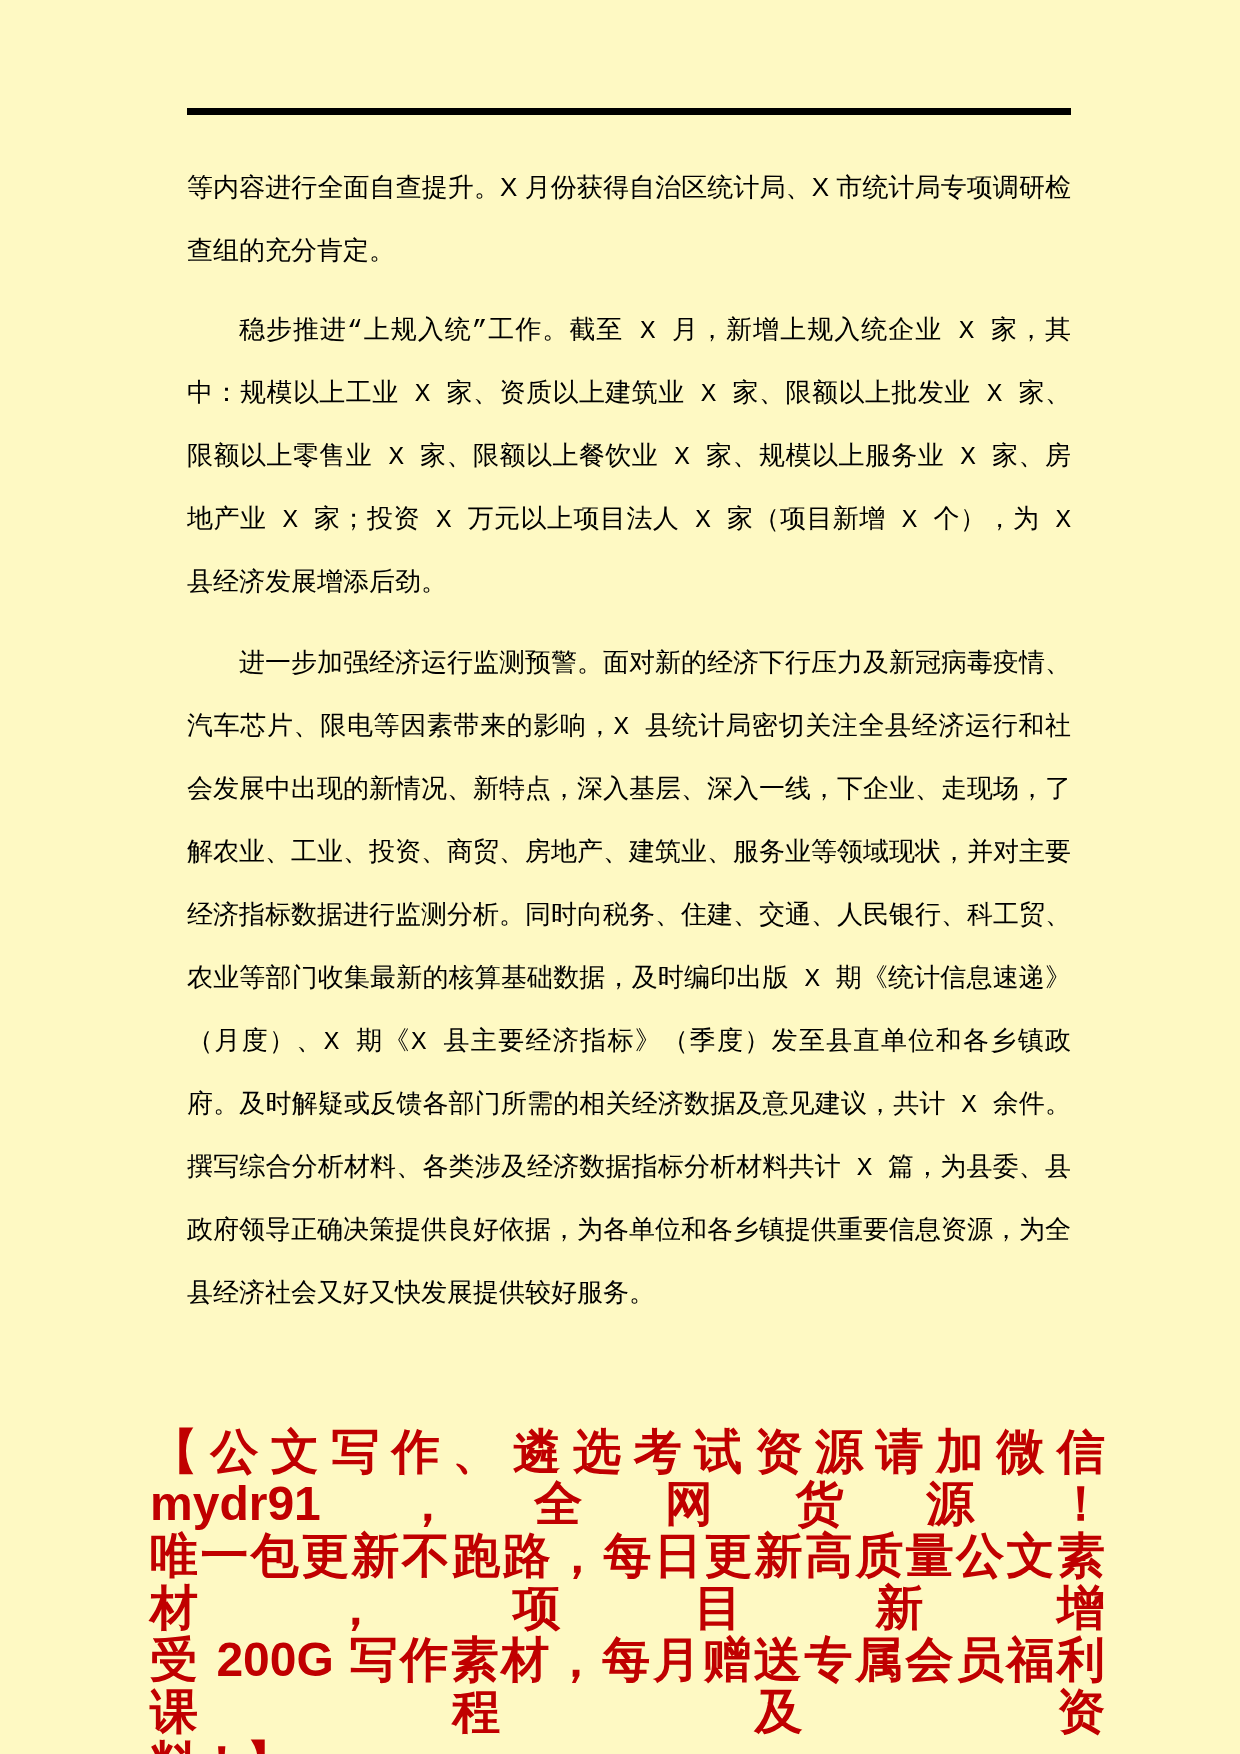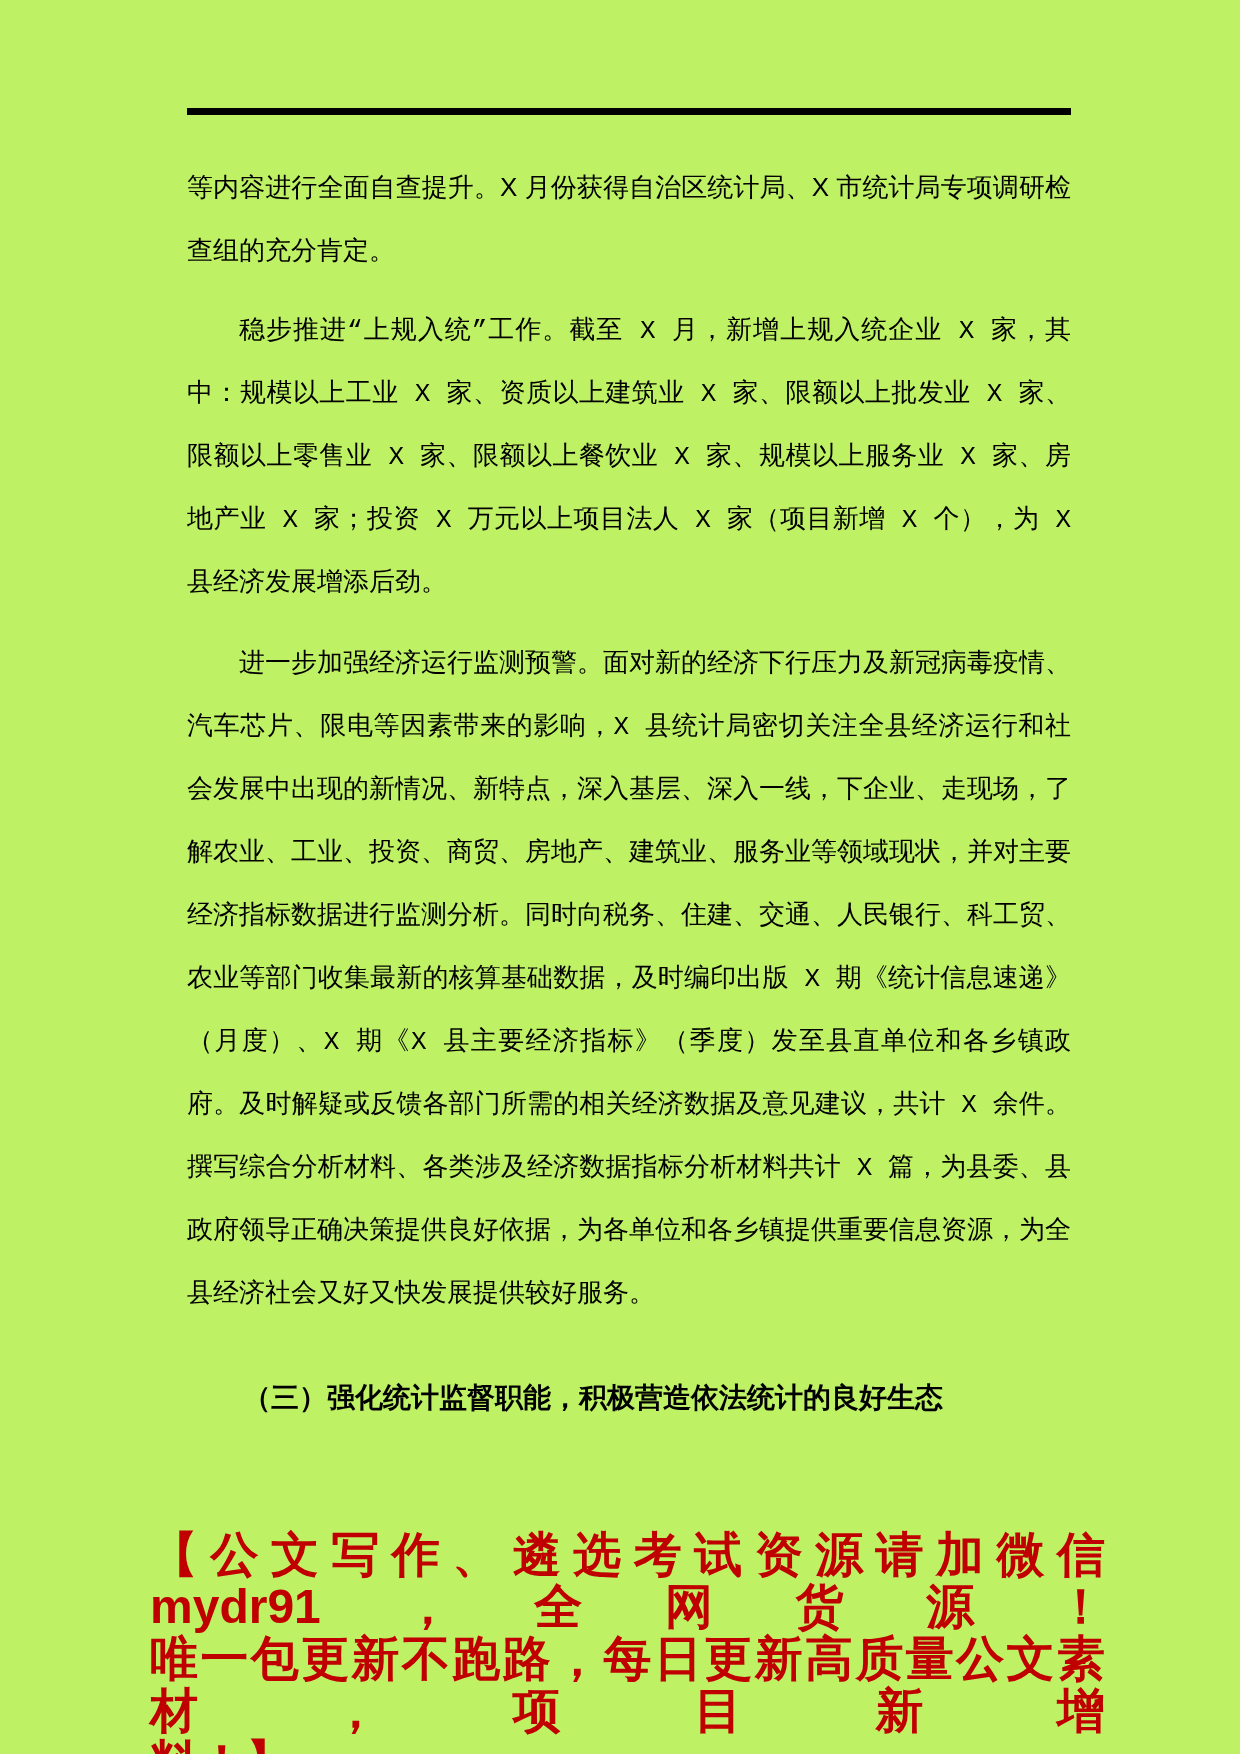--- a/index.html
+++ b/index.html
@@ -4,21 +4,21 @@
 <style>
   html, body {
     margin: 0;
     padding: 0;
     background: #ffffff;
   }
   .page {
     position: relative;
     width: 1240px;
     height: 1754px;
-    background: #bef264;
+    background: #fef9c3;
     overflow: hidden;
     font-family: "Liberation Sans", sans-serif;
     color: #000000;
   }
   .header-rule {
     position: absolute;
     left: 187px;
     top: 108px;
     width: 884px;
     height: 7px;
@@ -73,23 +73,23 @@
   <div class="header-rule"></div>
 
   <div class="content">
 
     <p class="body-par">等内容进行全面自查提升。X 月份获得自治区统计局、X 市统计局专项调研检查组的充分肯定。</p>
 
     <p class="body-par indent">稳步推进“上规入统”工作。截至 X 月，新增上规入统企业 X 家，其中：规模以上工业 X 家、资质以上建筑业 X 家、限额以上批发业 X 家、限额以上零售业 X 家、限额以上餐饮业 X 家、规模以上服务业 X 家、房地产业 X 家；投资 X 万元以上项目法人 X 家（项目新增 X 个），为 X 县经济发展增添后劲。</p>
 
     <p class="body-par indent">进一步加强经济运行监测预警。面对新的经济下行压力及新冠病毒疫情、汽车芯片、限电等因素带来的影响，X 县统计局密切关注全县经济运行和社会发展中出现的新情况、新特点，深入基层、深入一线，下企业、走现场，了解农业、工业、投资、商贸、房地产、建筑业、服务业等领域现状，并对主要经济指标数据进行监测分析。同时向税务、住建、交通、人民银行、科工贸、农业等部门收集最新的核算基础数据，及时编印出版 X 期《统计信息速递》（月度）、X 期《X 县主要经济指标》（季度）发至县直单位和各乡镇政府。及时解疑或反馈各部门所需的相关经济数据及意见建议，共计 X 余件。撰写综合分析材料、各类涉及经济数据指标分析材料共计 X 篇，为县委、县政府领导正确决策提供良好依据，为各单位和各乡镇提供重要信息资源，为全县经济社会又好又快发展提供较好服务。</p>
 
-    <h3 class="sec-heading">（三）强化统计监督职能，积极营造依法统计的良好生态</h3>
 
     <div class="promo">
       <div class="pline">【公文写作、遴选考试资源请加微信 mydr91，全网货源！</div>
       <div class="pline">唯一包更新不跑路，每日更新高质量公文素材，项目新增</div>
+      <div class="pline">受 200G 写作素材，每月赠送专属会员福利课程及资</div>
       <div class="pline last">料！】</div>
     </div>
 
   </div>
 
 </div>
 
 </body></html>

